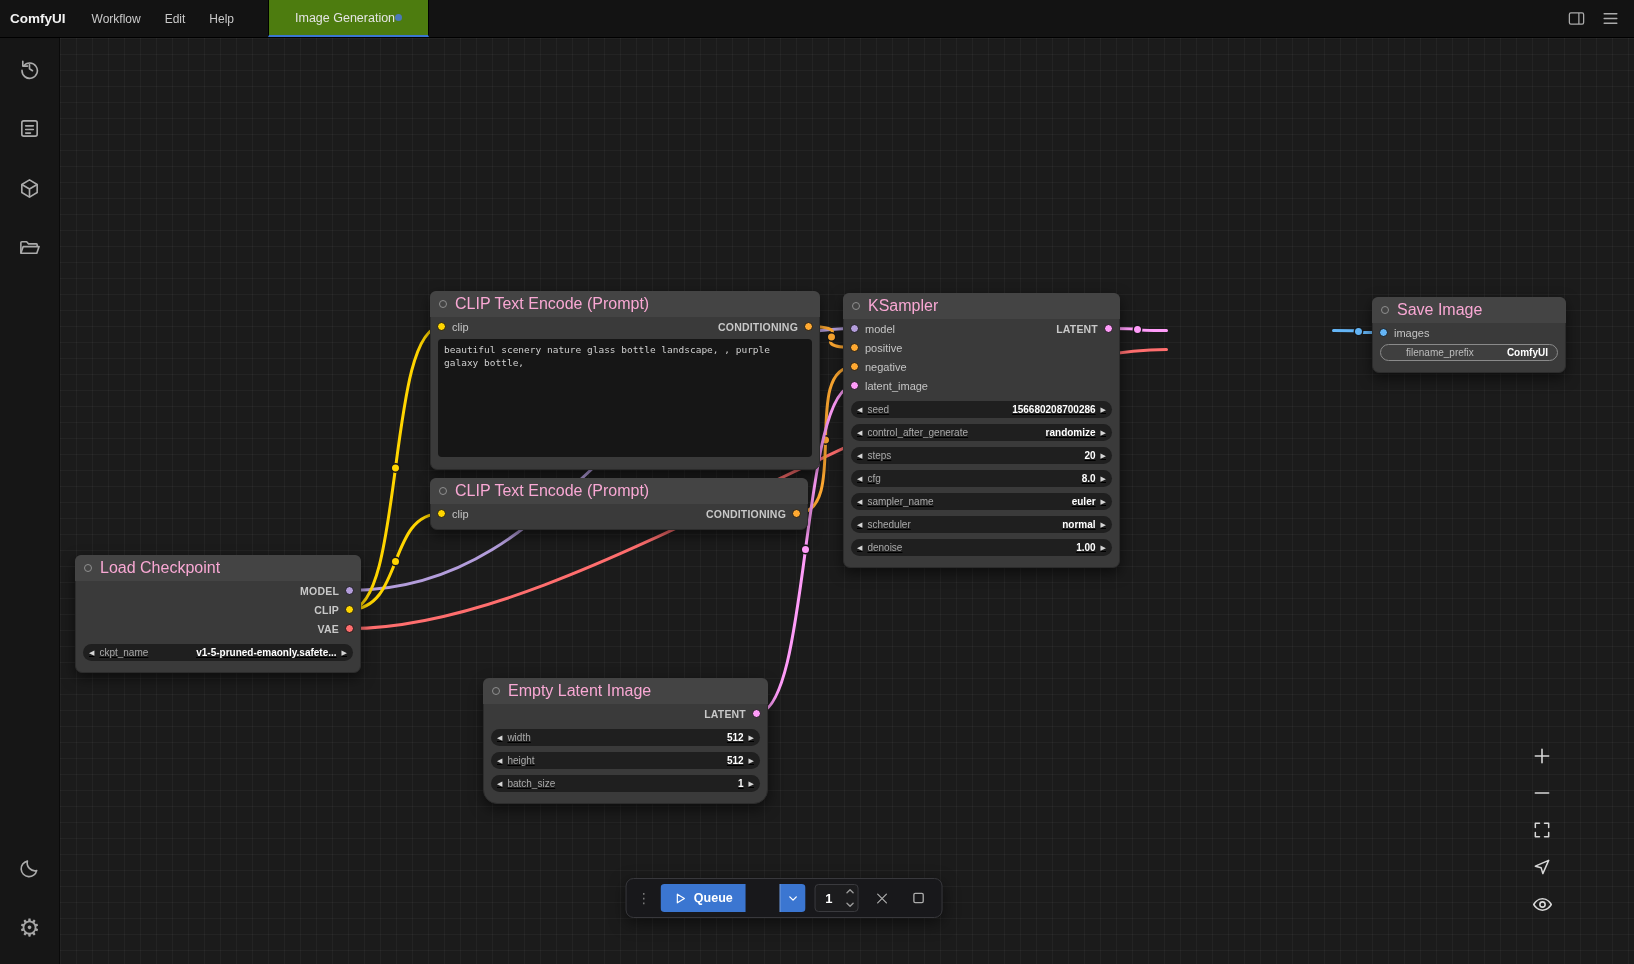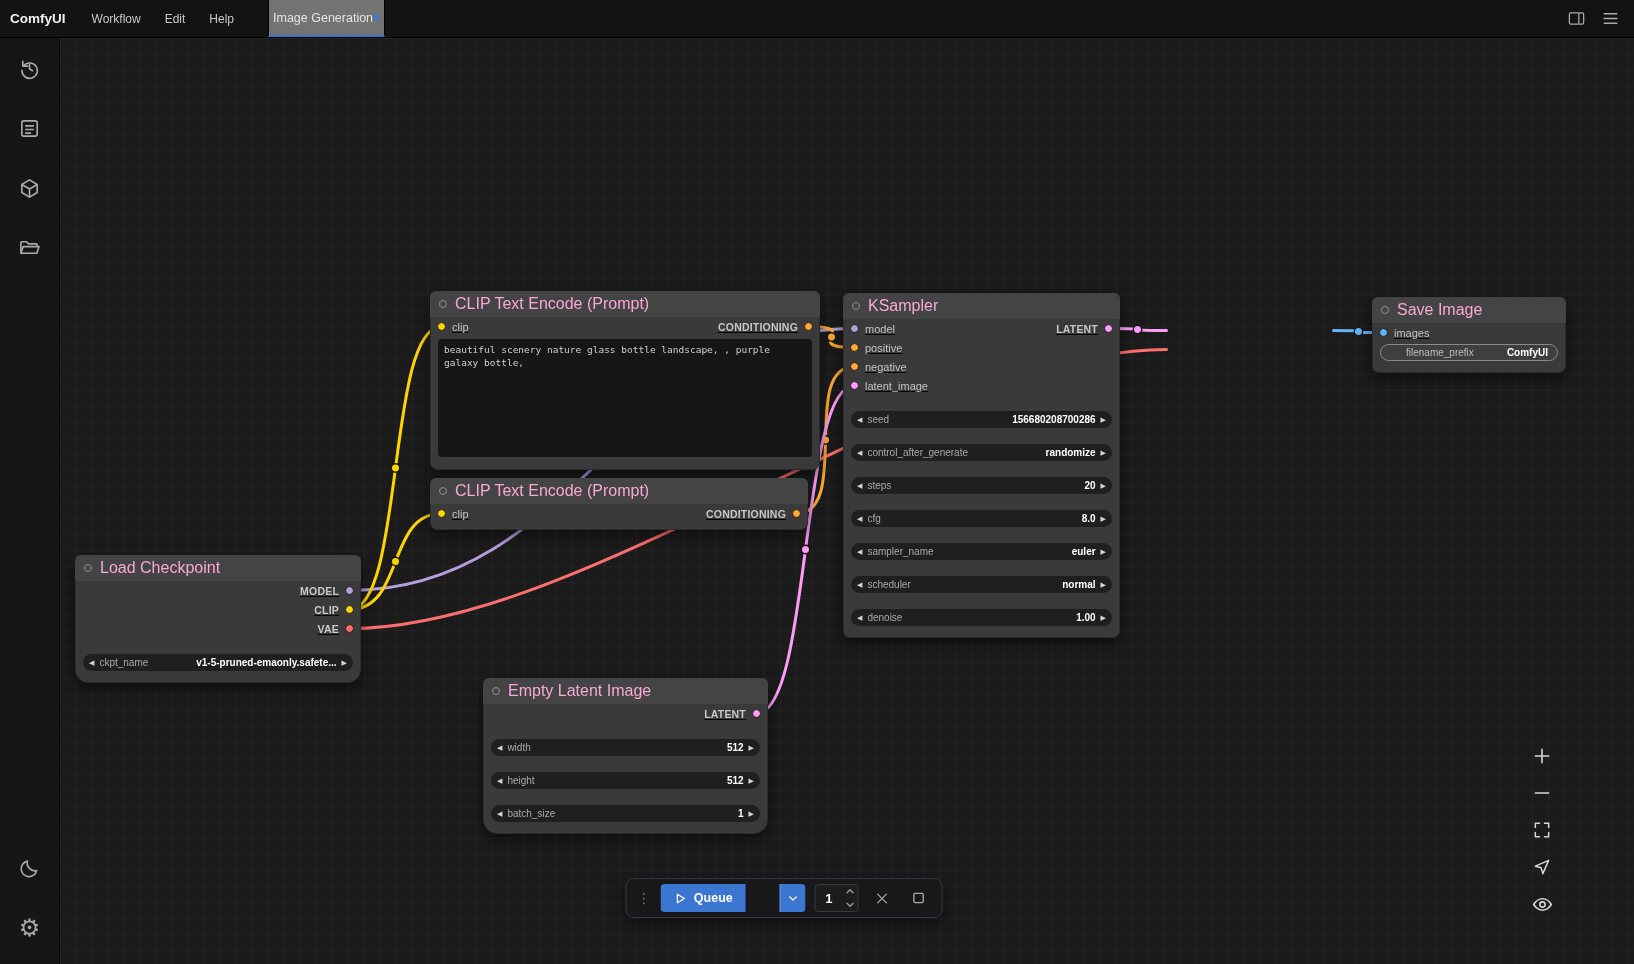--- a/index.html
+++ b/index.html
@@ -12,22 +12,22 @@
   
   .topbar {
     position:absolute; left:0; top:0; right:0; height:38px;
     background:#131313; border-bottom:1px solid #000;
     display:flex; align-items:stretch; z-index:10;
   }
   .logo { display:flex; align-items:center; padding:0 14px 0 10px; font-size:13.5px; font-weight:bold; color:#f2f2f2; }
   .menus { display:flex; align-items:center;justify-content:center; }
   .menu-item { padding:0 12px; font-size:12px; color:#c9c9c9; cursor:default; }
   .tab {
-    margin-left:22px; display:flex; align-items:center; padding:0 4px;
-    background:#737373; border-left:1px solid #000; border-right:1px solid #000;
+    margin-left:22px; display:flex; align-items:center; padding:0 26px;
+    background:#4d7c0f; border-left:1px solid #000; border-right:1px solid #000;
     border-bottom:2px solid #3b76d1;
   }
   .tab-label { font-size:12.5px; color:#e4e4e4; }
   .unsaved-dot { width:7px; height:7px; border-radius:50%; background:#4c78b8; }
   .topbar-right { margin-left:auto; display:flex; align-items:center; gap:6px; padding-right:10px; }
   .icon-btn {
     background:none; border:none; display:flex; align-items:center; justify-content:center;
     width:28px; height:28px; color:#ababab; cursor:pointer;
   }
   .icon-btn svg { stroke:#ababab; }
@@ -58,27 +58,27 @@
     box-shadow:0 5px 14px rgba(0,0,0,0.55); padding-bottom:6px;
     border:1px solid #2c2c2c;
   }
   .node-head {
     height:26px; background:#444; border-radius:6px 6px 0 0;
     display:flex; align-items:center; gap:8px; padding:0 9px; margin:-1px -1px 0;
   }
   .collapse-dot { width:8px; height:8px; border-radius:50%; border:1.5px solid #8f8f8f; flex:none; }
   .node-title { font-size:16px; color:#f9a8d4; white-space:nowrap; overflow:hidden; }
   .slot-row { height:19px; display:flex; align-items:center; justify-content:space-between; padding:0 6px; }
-  .slot { display:flex; align-items:center; gap:6px;text-decoration:underline; }
+  .slot { display:flex; align-items:center; gap:6px; }
   .dot { width:9px; height:9px; border-radius:50%; border:1px solid #1a1a1a; flex:none; }
   .in-label { font-size:11px; color:#c4c4c4; }
   .out-label { font-size:10.5px; font-weight:bold; color:#c8c8c8; letter-spacing:0.2px; }
   .w-combo {
-    height:17px; margin:16px 7px 5px; background:#1f1f1f; border-radius:9px;
-    display:flex; align-items:center; font-size:10px; padding:0 6px; gap:5px;
+    height:17px; margin:6px 7px 5px; background:#1f1f1f; border-radius:9px;
+    display:flex; align-items:center; font-size:10px; padding:0 6px; gap:5px;text-decoration:underline;
   }
   .w-arrow { color:#d6d6d6; font-size:7px; line-height:1; }
   .w-label { color:#a9a9a9; }
   .w-value { margin-left:auto; color:#fff; font-weight:bold; }
   .w-text {
     height:17px; margin:2px 7px 5px; background:#3f3f3f; border:1px solid #8a8a8a; border-radius:9px;
     display:flex; align-items:center; font-size:10px; padding:0 9px;
   }
   .wt-label { color:#bdbdbd;margin-left:16px; }
   .wt-value { margin-left:auto; color:#fff; font-weight:bold; }
@@ -201,21 +201,21 @@
         <path d="M 736.5 475.5 C 791.5 475.5, 739.5 328.5, 794.5 328.5" stroke="#ffa931" stroke-width="3" fill="none" stroke-linecap="round"></path>
         <circle cx="765.5" cy="402" r="4.2" fill="#ffa931" stroke="#171717" stroke-width="1.4"></circle>
         <path d="M 696.5 675.5 C 751.5 675.5, 739.5 347.5, 794.5 347.5" stroke="#ff9cf9" stroke-width="3" fill="none" stroke-linecap="round"></path>
         <circle cx="745.5" cy="511.5" r="4.2" fill="#ff9cf9" stroke="#171717" stroke-width="1.4"></circle>
         <path d="M 1048.5 290.5 C 1103.5 290.5, 1051.5 292.5, 1106.5 292.5" stroke="#ff9cf9" stroke-width="3" fill="none" stroke-linecap="round"></path>
         <circle cx="1077.5" cy="291.5" r="4.2" fill="#ff9cf9" stroke="#171717" stroke-width="1.4"></circle>
         <path d="M 1273.5 292.5 C 1328.5 292.5, 1268.5 294.5, 1323.5 294.5" stroke="#64b5f6" stroke-width="3" fill="none" stroke-linecap="round"></path>
         <circle cx="1298.5" cy="293.5" r="4.2" fill="#64b5f6" stroke="#171717" stroke-width="1.4"></circle>
       </svg>
     <div id="node-layer">
-        <div class="node" style="left: 15px; top: 517px; width: 286px; border-radius: 13px;">
+        <div class="node" style="left: 15px; top: 517px; width: 286px;">
           <div class="node-head">
             <span class="collapse-dot"></span>
             <span class="node-title">Load Checkpoint</span>
           </div>
           <div class="slot-row">
             <div class="slot in"></div>
             <div class="slot out">
               <span class="out-label">MODEL</span>
               <span class="dot" style="background: rgb(179, 157, 219);"></span>
             </div>

